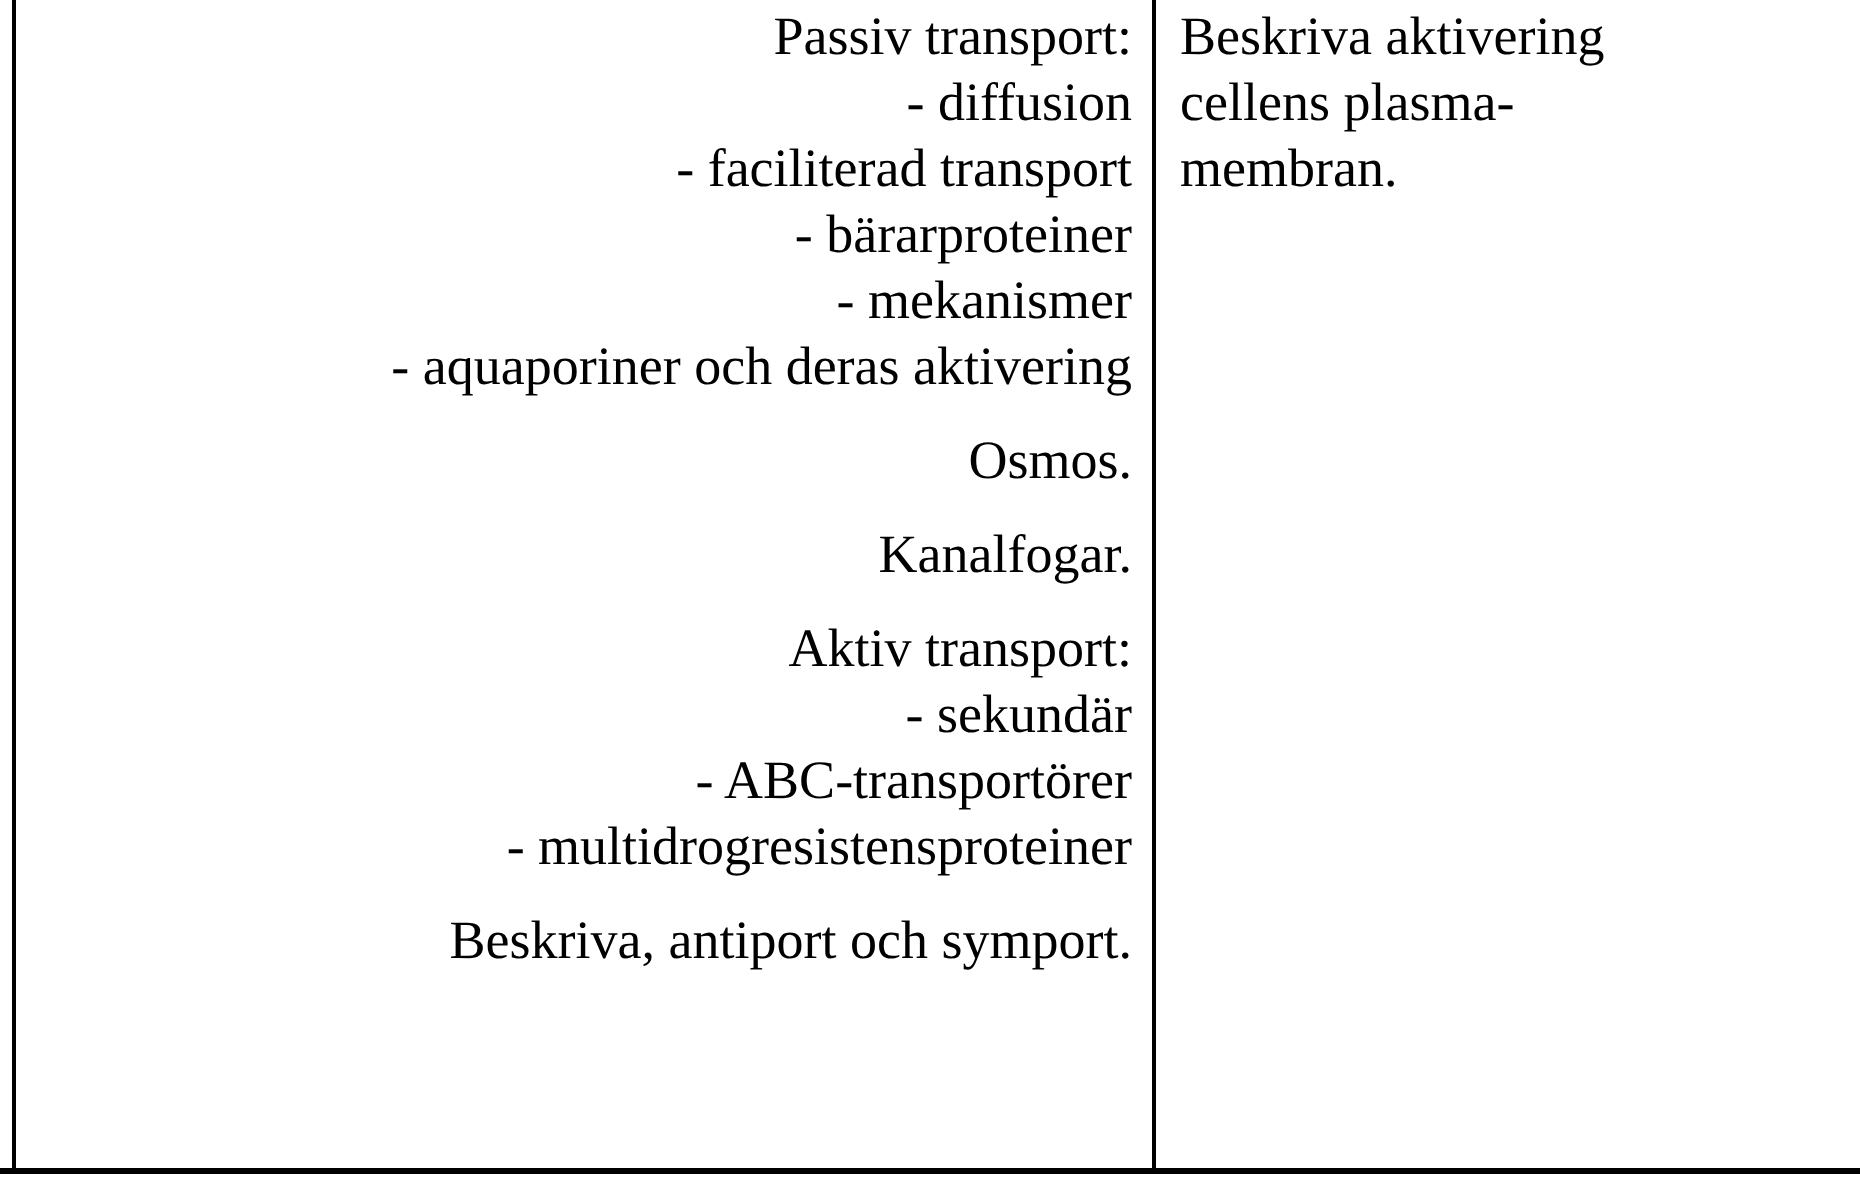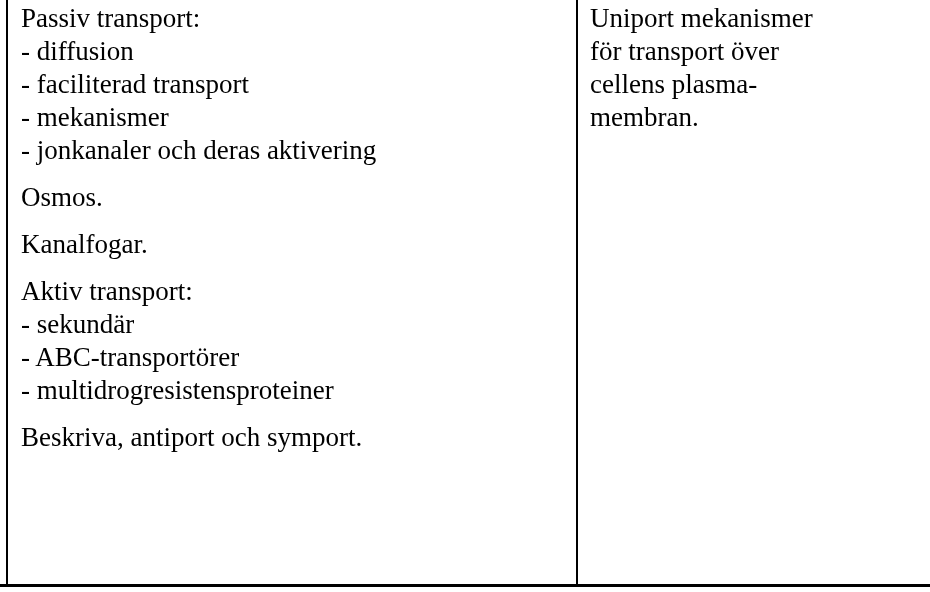--- a/index.html
+++ b/index.html
@@ -35,20 +35,21 @@
     height: 3px;
     background: var(--border, #000000);
   }
   .cell {
     position: absolute;
     top: 2px;
   }
   .cell-left {
     left: 21px;
     width: 545px;
+    text-align: right;
   }
   .cell-right {
     left: 590px;
     width: 330px;
   }
   .para {
     margin: 0 0 14px 0;
   }
   .para:last-child {
     margin-bottom: 0;
@@ -65,22 +66,23 @@
   <div class="vline vline-left"></div>
   <div class="vline vline-mid"></div>
   <div class="hline"></div>
 
   <div class="cell cell-left">
 
     <div class="para">
       <div class="line">Passiv transport:</div>
       <div class="line">- diffusion</div>
       <div class="line">- faciliterad transport</div>
+      <div class="line">- bärarproteiner</div>
       <div class="line">- mekanismer</div>
-      <div class="line">- jonkanaler och deras aktivering</div>
+      <div class="line">- aquaporiner och deras aktivering</div>
     </div>
 
     <div class="para">
       <div class="line">Osmos.</div>
     </div>
 
     <div class="para">
       <div class="line">Kanalfogar.</div>
     </div>
 
@@ -92,20 +94,19 @@
     </div>
 
     <div class="para">
       <div class="line">Beskriva, antiport och symport.</div>
     </div>
 
   </div>
 
   <div class="cell cell-right">
     <div class="para">
-      <div class="line">Uniport mekanismer</div>
-      <div class="line">för transport över</div>
+      <div class="line">Beskriva aktivering</div>
       <div class="line">cellens plasma-</div>
       <div class="line">membran.</div>
     </div>
   </div>
 
 </div>
 
 </body></html>

